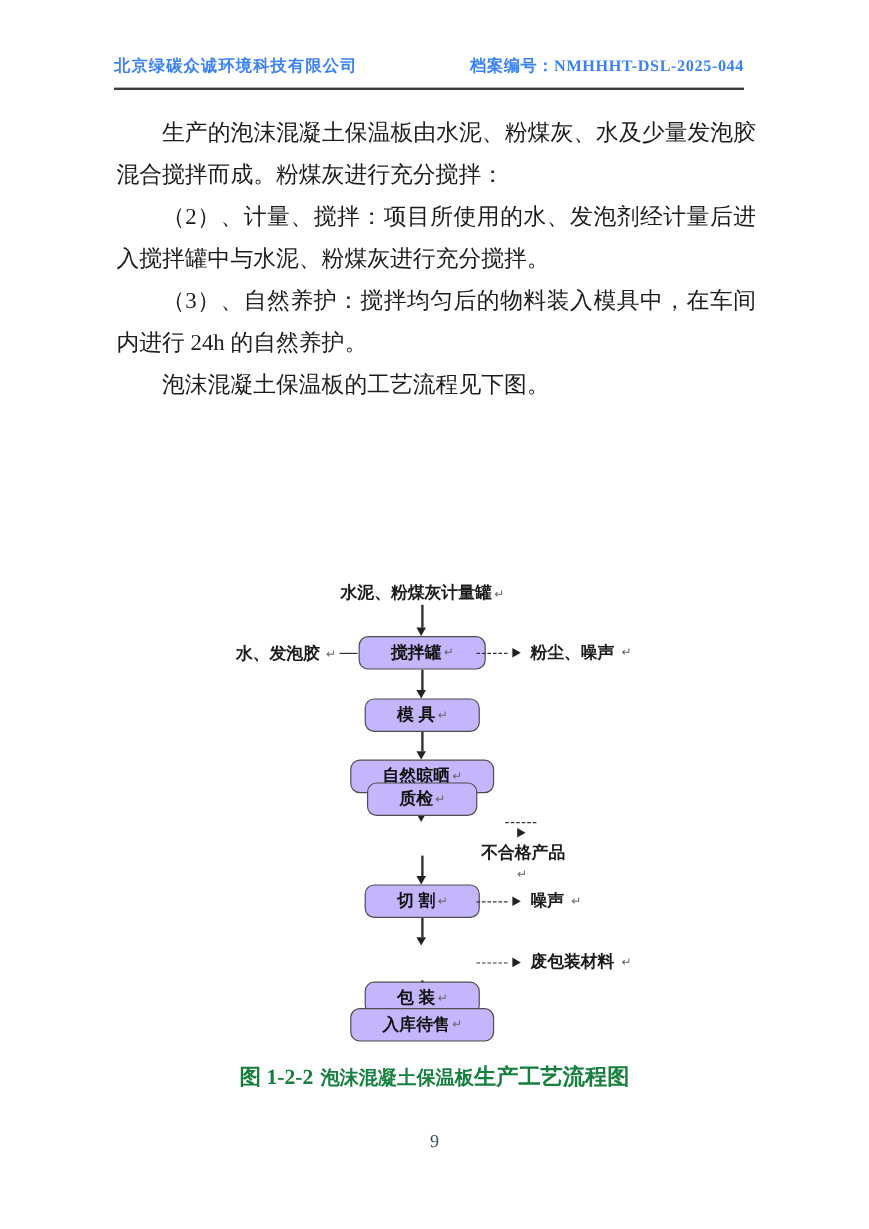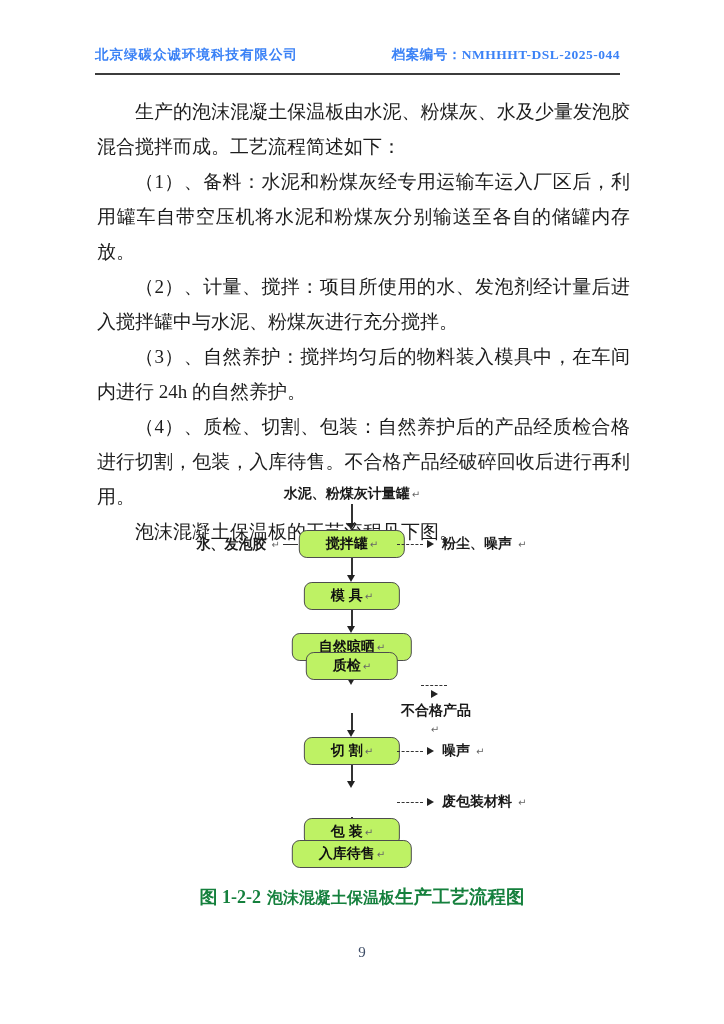--- a/index.html
+++ b/index.html
@@ -30,21 +30,21 @@
   
   .flow { position:absolute; left:0; top:0; width:724px; height:1024px; pointer-events:none; }
   .flabel {
     position:absolute; left:352px; transform:translateX(-50%);
     font-size:14px; font-weight:600; color:#1a1a1a; white-space:nowrap;
     font-family:"Liberation Sans","DejaVu Sans",sans-serif;
   }
   .fbox {
     position:absolute; left:352px; transform:translateX(-50%);
     height:28px; box-sizing:border-box; padding:0 26px;
-    border:1.6px solid #4d4d4d; border-radius:8px; background:#bef264;
+    border:1.6px solid #4d4d4d; border-radius:8px; background:#c4b5fd;
     display:flex; align-items:center; justify-content:center;
     font-size:14px; font-weight:600; color:#111; white-space:nowrap;
     font-family:"Liberation Sans","DejaVu Sans",sans-serif;
   }
   .rmark { font-size:10px; color:#666; font-weight:400; margin-left:2px; }
   .varrow { position:absolute; left:351px; width:1.6px; background:#333; }
   .varrow::after {
     content:""; position:absolute; bottom:-7px; left:-3.7px;
     border-left:4.5px solid transparent; border-right:4.5px solid transparent;
     border-top:7px solid #222;
@@ -87,25 +87,23 @@
 <body>
 
 <div class="page">
 
   <div class="header">
     <span>北京绿碳众诚环境科技有限公司</span>
     <span class="docno"><span>档案编号：</span><span>NMHHHT-DSL-2025-044</span></span>
   </div>
 
   <div class="bodytext">
-    <p>生产的泡沫混凝土保温板由水泥、粉煤灰、水及少量发泡胶混合搅拌而成。工艺流程简述如下：</p>
-    <p>（1）、备料：水泥和粉煤灰经专用运输车运入厂区后，利用罐车自带空压机将水泥和粉煤灰分别输送至各自的储罐内存放。</p>
+    <p>生产的泡沫混凝土保温板由水泥、粉煤灰、水及少量发泡胶混合搅拌而成。粉煤灰进行充分搅拌：</p>
     <p>（2）、计量、搅拌：项目所使用的水、发泡剂经计量后进入搅拌罐中与水泥、粉煤灰进行充分搅拌。</p>
     <p>（3）、自然养护：搅拌均匀后的物料装入模具中，在车间内进行 24h 的自然养护。</p>
-    <p>（4）、质检、切割、包装：自然养护后的产品经质检合格进行切割，包装，入库待售。不合格产品经破碎回收后进行再利用。</p>
     <p>泡沫混凝土保温板的工艺流程见下图。</p>
   </div>
 
   <div class="flow">
 
     <div class="flabel" style="top:485px;">
       <span>水泥、粉煤灰计量罐</span><span class="rmark">↵</span>
     </div>
 
     <div class="varrow" style="top:504px;height:19px;"></div>

